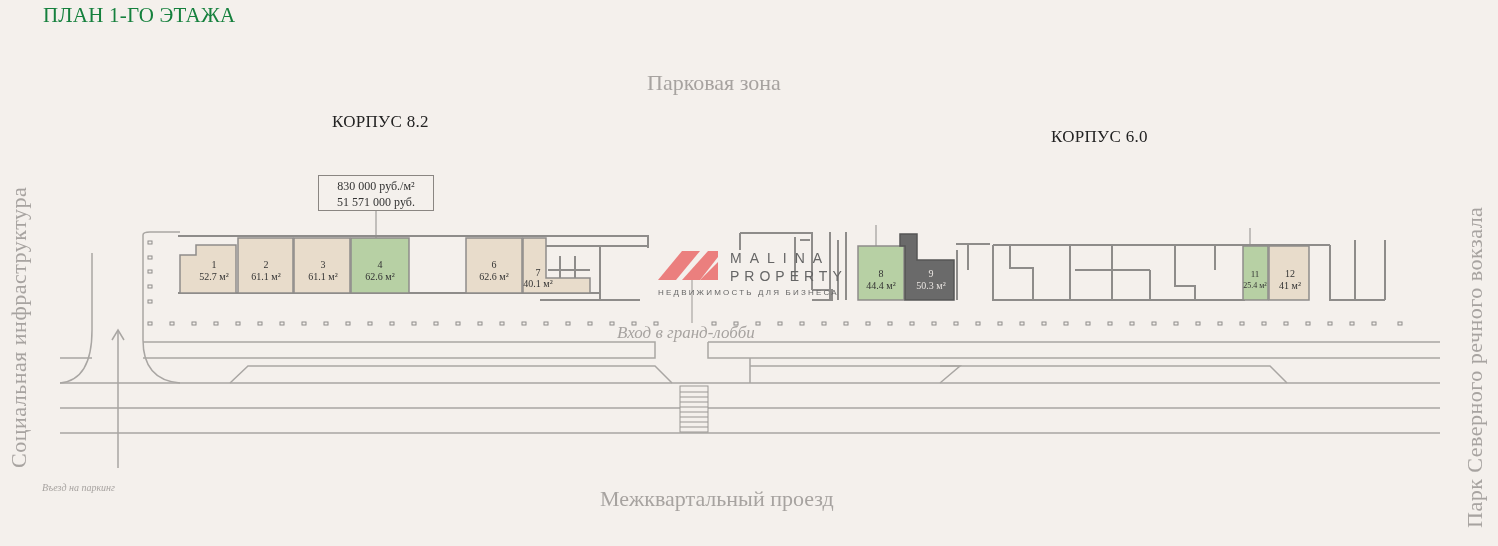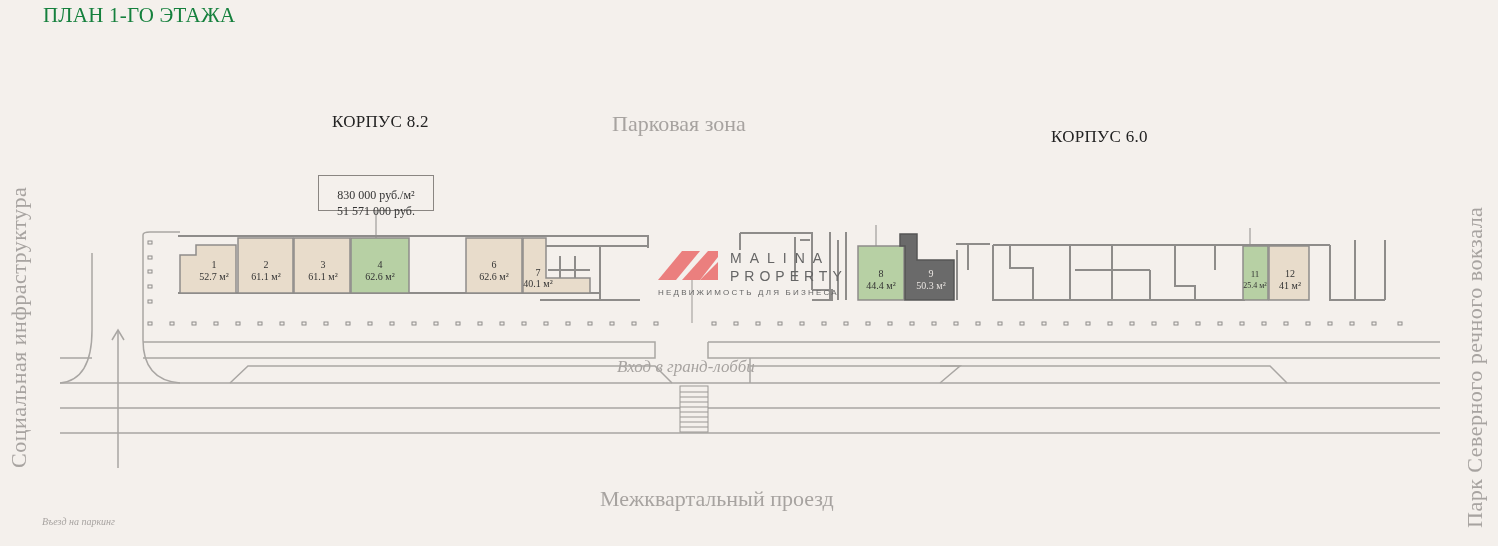--- a/index.html
+++ b/index.html
@@ -4,43 +4,43 @@
 <style>
   html, body { margin: 0; padding: 0; }
   body {
     width: 1498px; height: 546px; overflow: hidden;
     background: #f4f0ec; position: relative;
     font-family: "Liberation Serif", "DejaVu Serif", serif;
   }
   .abs { position: absolute; }
   .title { left: 43px; top: 3px; font-size: 21px; color: #15803d; letter-spacing: 0.2px; }
   .zone { color: #a7a3a0; font-size: 22px; white-space: nowrap; }
-  .park { left: 612px; top: 70px; margin-top: 41px; }
+  .park { left: 647px; top: 70px; }
   .road { left: 600px; top: 486px; }
   .korpus { color: #222; font-size: 17px; white-space: nowrap; letter-spacing: 0.3px; }
   .k82 { left: 332px; top: 112px; }
   .k81 { left: 1051px; top: 127px; }
   .vert-left {
     left: 17px; top: 318px; transform-origin: 0 0;
     transform: translate(-11px, 150px) rotate(-90deg);
     font-size: 22px; color: #a7a3a0; white-space: nowrap; letter-spacing: 0.5px;
   }
   .vert-right {
     left: 1462px; top: 170px; transform-origin: 0 0;
     transform: translate(0px, 358px) rotate(-90deg);
     font-size: 22px; color: #a7a3a0; white-space: nowrap; letter-spacing: 0.5px;
   }
-  .italic-lbl { color: #a7a3a0; font-style: italic; white-space: nowrap; margin-top: 34px; }
+  .italic-lbl { color: #a7a3a0; font-style: italic; white-space: nowrap; }
   .parking { left: 42px; top: 482px; font-size: 10px; }
   .lobby { left: 617px; top: 323px; font-size: 17px; }
   .price-box {
     left: 318px; top: 175px; width: 116px; height: 36px;
     border: 1px solid #8a8682; background: #f4f0ec;
     font-size: 12px; color: #333; text-align: center; line-height: 16px;
-    padding-top: 11px; box-sizing: border-box;
+    padding-top: 2px; box-sizing: border-box;
   }
   .price-box div { white-space: nowrap; }
   svg.plan { position: absolute; left: 0; top: 0; }
   .unit-lbl { font-family: "Liberation Serif", "DejaVu Serif", serif; font-size: 10px; fill: #333; text-anchor: middle; }
   .unit-lbl.dark { fill: #e8e4e0; }
   .logo-text { font-family: "Liberation Sans", "DejaVu Sans", sans-serif; fill: #666; }
 </style>
 </head>
 <body>
 

